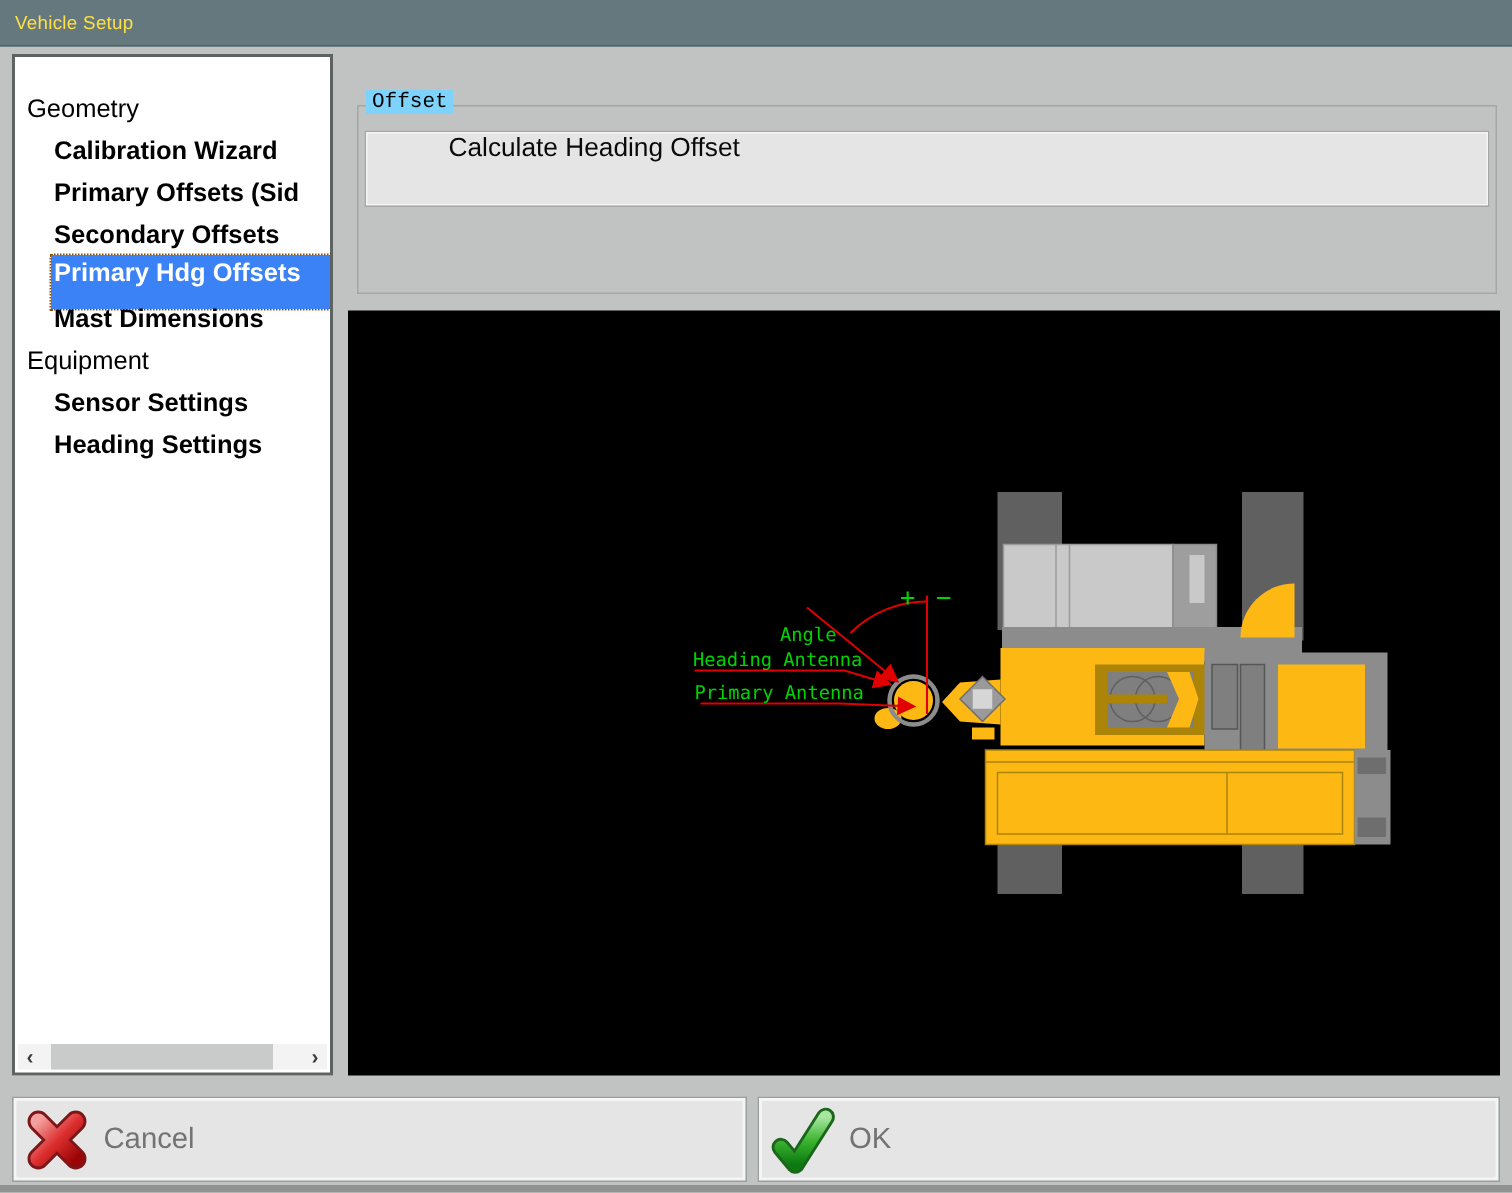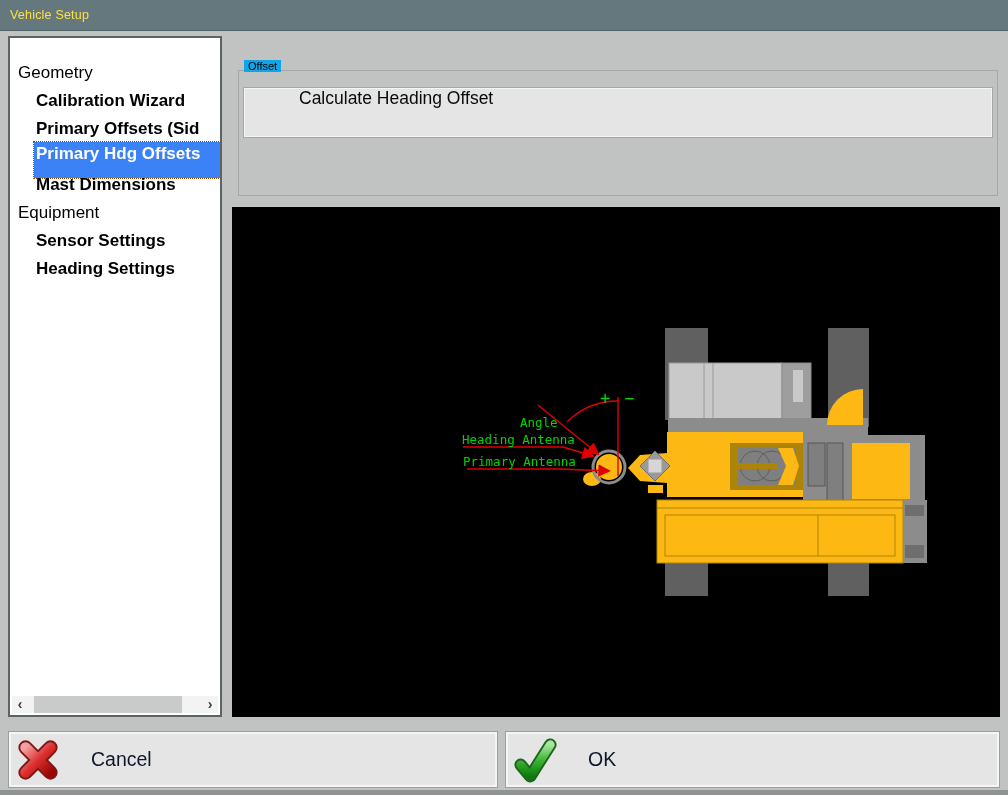--- a/index.html
+++ b/index.html
@@ -40,22 +40,22 @@
     font-size:14px; font-weight:bold; color:#3c3c3c; flex:0 0 auto;
   }
   .scroll-thumb { height:17px; width:148px; margin-left:6px; background:#c9cbca; flex:0 0 auto; }
   .scroll-spacer { flex:1; }
   
   .groupbox {
     position:absolute; left:238px; top:70px; width:760px; height:126px;
     border:1px solid #a3a7a6; box-sizing:border-box;
   }
   .groupbox-label {
-    position:absolute; top:-11px; left:5px; background:#0ea5e9;
-    padding:0 4px; font-size:11px; color:#000;
+    position:absolute; top:-11px; left:5px; background:#7dd3fc;
+    padding:0 4px; font-size:14px; color:#000;font-family:Liberation Mono, monospace;
   }
   .offset-btn {
     position:absolute; left:4px; width:750px; box-sizing:border-box;
     background:#e4e5e4; border:1px solid #a3a7a6;
     box-shadow:inset 0 0 0 1px #f4f5f4;
     display:flex; padding-left:55px;
     font-size:17.5px; color:#0a0a0a;
   }
   .offset-btn.calc { top:16px; height:51px; }
   .offset-btn.hdg  { top:71px; height:51px; }
@@ -63,41 +63,41 @@
   .canvas {
     position:absolute; left:232px; top:207px; width:768px; height:510px;
     background:#000000;
   }
   .canvas svg { display:block; }
   
   .footer-btn {
     position:absolute; top:731px; height:57px; box-sizing:border-box;
     background:#e4e5e4; border:1px solid #9aa09e;
     box-shadow:inset 0 0 0 2px #f4f5f4;
-    display:flex; align-items:center; font-size:19.5px; color:#0f172a;
+    display:flex; align-items:center; font-size:19.5px; color:#737373;
     cursor:default;
-    gap:22px;
   }
   .footer-btn.cancel { left:8px;  width:490px; }
   .footer-btn.ok     { left:505px; width:495px; }
   .footer-icon { width:46px; height:46px; margin:0 8px 0 6px; flex:0 0 auto; }
   .bottom-edge { position:absolute; left:0; bottom:0; width:1008px; height:5px; background:#8f9392; }
 </style>
 </head>
 <body>
 
 <div class="titlebar">
   <span>Vehicle Setup</span>
 </div>
 
 <div class="listbox">
   <div class="tree">
     <div class="tree-item lvl0"><span class="label">Geometry</span></div>
     <div class="tree-item lvl1"><span class="label">Calibration Wizard</span></div>
     <div class="tree-item lvl1"><span class="label">Primary Offsets (Sid</span></div>
+    <div class="tree-item lvl1"><span class="label">Secondary Offsets</span></div>
     <div class="tree-item lvl1 selected"><span class="label">Primary Hdg Offsets</span></div>
     <div class="tree-item lvl1"><span class="label">Mast Dimensions</span></div>
     <div class="tree-item lvl0"><span class="label">Equipment</span></div>
     <div class="tree-item lvl1"><span class="label">Sensor Settings</span></div>
     <div class="tree-item lvl1"><span class="label">Heading Settings</span></div>
   </div>
   <div class="hscroll">
     <div class="scroll-arrow">‹</div>
     <div class="scroll-thumb"></div>
     <div class="scroll-spacer"></div>

